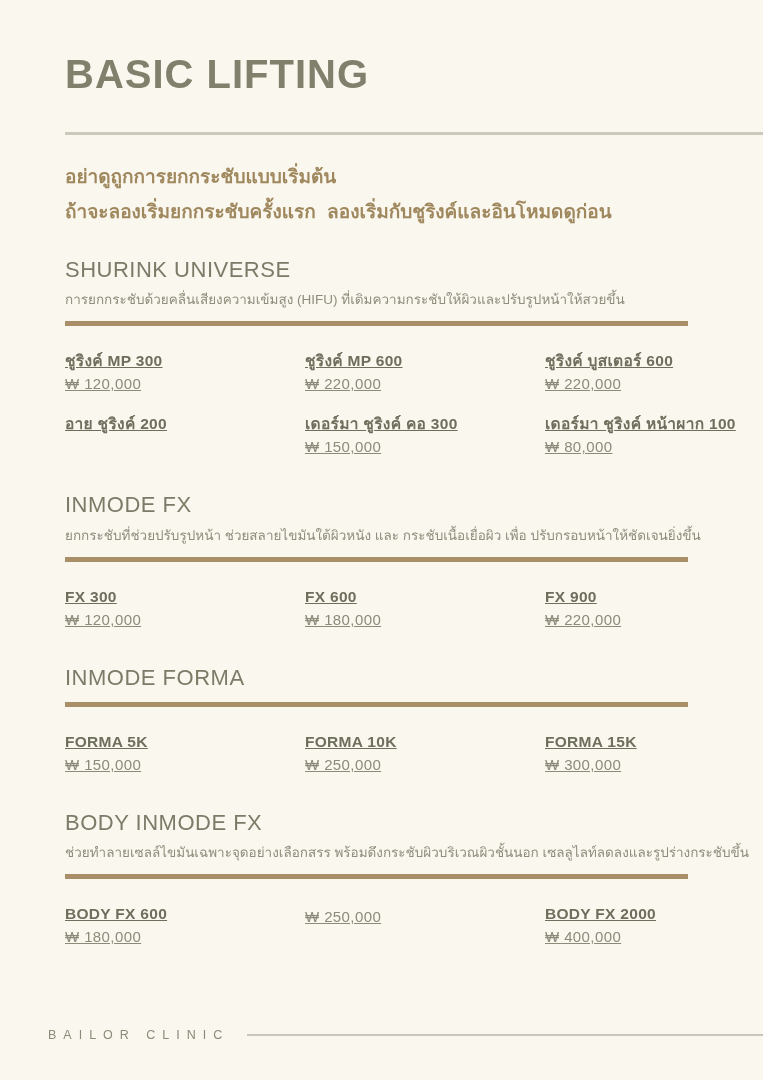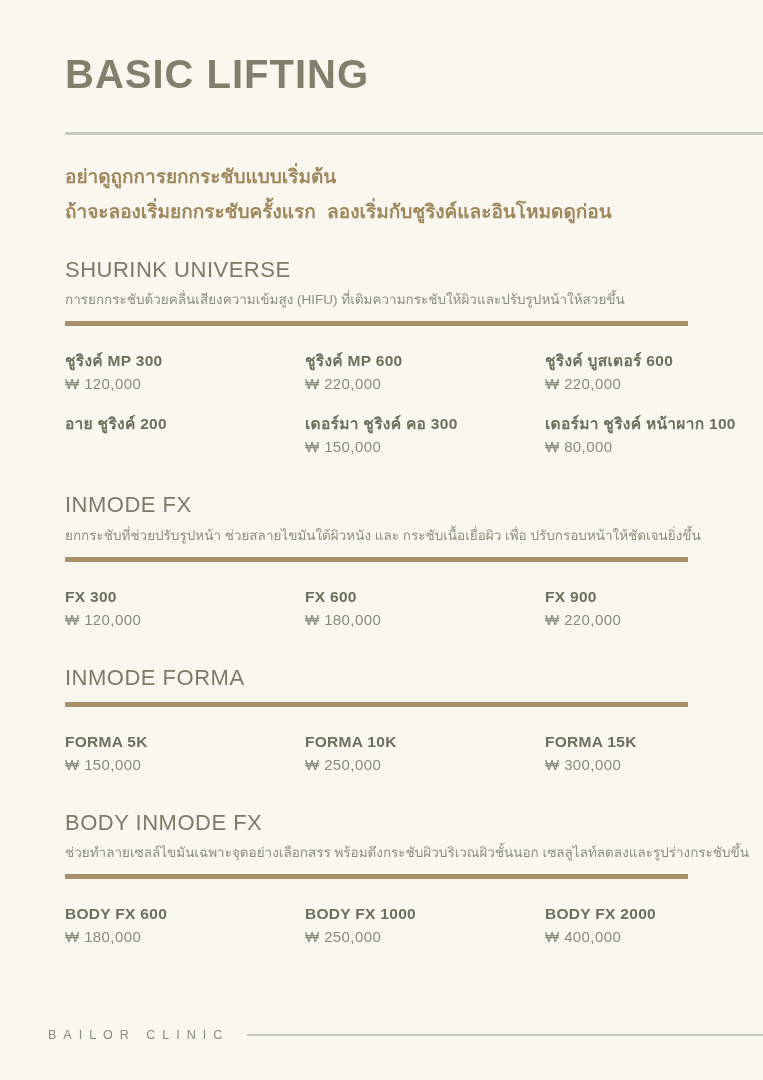--- a/index.html
+++ b/index.html
@@ -73,27 +73,29 @@
     display: grid;
     grid-template-columns: 240px 240px 240px;
     row-gap: 21px;
   }
   .item-name {
     font-size: 15.5px;
     font-weight: 700;
     letter-spacing: 0.3px;
     color: #6e6e5c;
     line-height: 20px;
+    text-decoration: underline;
   }
   .item-price {
     margin-top: 3px;
     font-size: 15px;
     color: #8b8b7a;
     letter-spacing: 0.4px;
     line-height: 19px;
+    text-decoration: underline;
   }
   .footer {
     position: absolute;
     left: 48px;
     right: 0;
     bottom: 38px;
     display: flex;
     align-items: center;
   }
   .brand-name {
@@ -196,21 +198,20 @@
   <div class="section">
     <h2 class="section-heading">BODY INMODE FX</h2>
     <div class="section-description">ช่วยทำลายเซลล์ไขมันเฉพาะจุดอย่างเลือกสรร พร้อมดึงกระชับผิวบริเวณผิวชั้นนอก เซลลูไลท์ลดลงและรูปร่างกระชับขึ้น</div>
     <div class="section-divider"></div>
     <div class="items-grid">
       <div class="price-item">
         <div class="item-name">BODY FX 600</div>
         <div class="item-price">₩ 180,000</div>
       </div>
       <div class="price-item">
-        <div class="item-name">BODY FX 1000</div>
         <div class="item-price">₩ 250,000</div>
       </div>
       <div class="price-item">
         <div class="item-name">BODY FX 2000</div>
         <div class="item-price">₩ 400,000</div>
       </div>
     </div>
   </div>
 
   <div class="footer">

